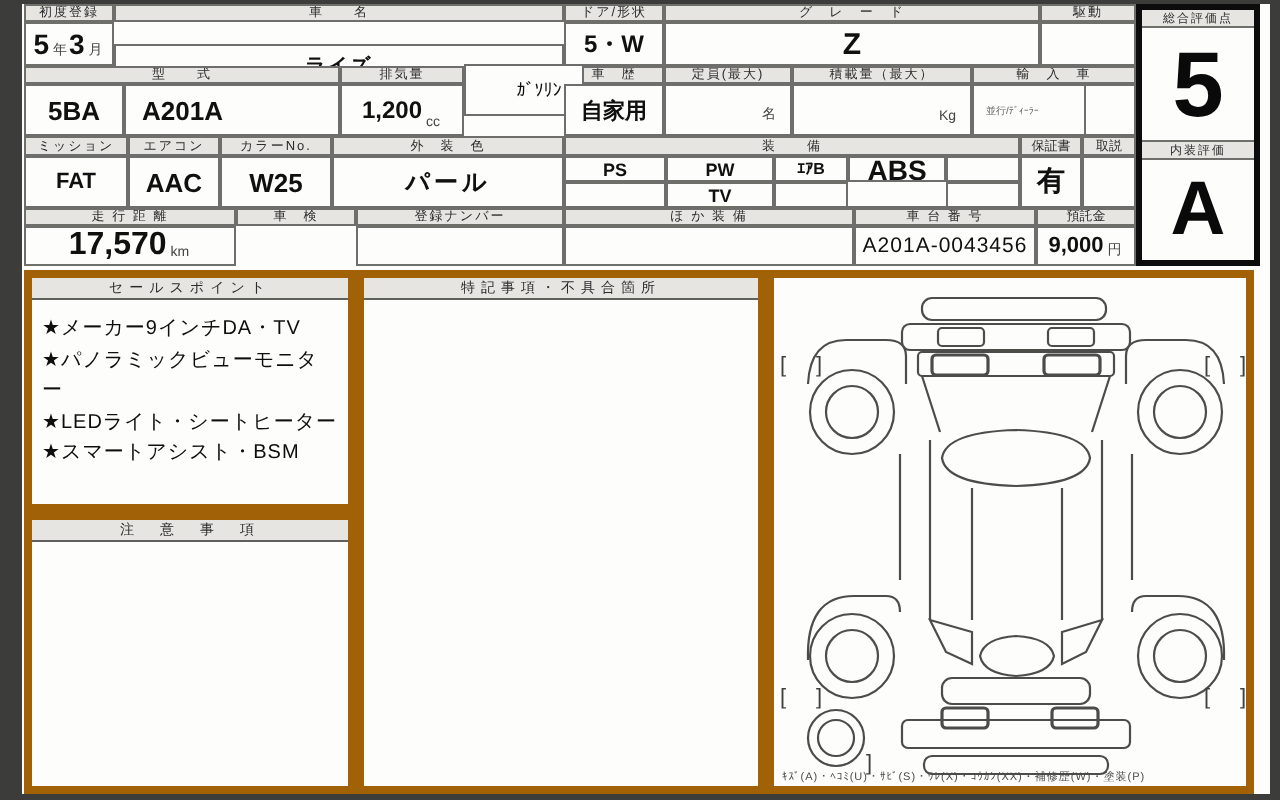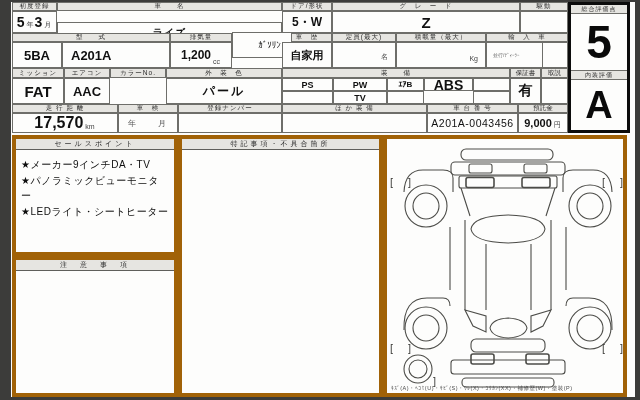--- a/index.html
+++ b/index.html
@@ -81,22 +81,23 @@
   <div class="divline" style="left:542px;top:42px;width:1px;height:26px;"></div>
 
   <div class="c lbl" style="left:12px;top:68px;width:52px;height:10px;">ミッション</div>
   <div class="c lbl" style="left:64px;top:68px;width:46px;height:10px;">エアコン</div>
   <div class="c lbl" style="left:110px;top:68px;width:56px;height:10px;">カラーNo.</div>
   <div class="c lbl" style="left:166px;top:68px;width:116px;height:10px;">外　装　色</div>
   <div class="c lbl" style="left:282px;top:68px;width:228px;height:10px;">装　　備</div>
   <div class="c lbl" style="left:510px;top:68px;width:31px;height:10px;letter-spacing:0;">保証書</div>
   <div class="c lbl" style="left:541px;top:68px;width:27px;height:10px;letter-spacing:0;">取説</div>
 
-  <div class="c val" style="left:12px;top:78px;width:52px;height:26px;font-size:15px;">FAT</div>
+  <div class="c val" style="left:12px;top:78px;width:52px;height:26px;font-size:11px;">FAT</div>
   <div class="c val" style="left:64px;top:78px;width:46px;height:26px;font-size:13px;">AAC</div>
+  <div class="c val" style="left:110px;top:78px;width:56px;height:26px;font-size:13px;">W25</div>
   <div class="c val" style="left:166px;top:78px;width:116px;height:26px;font-size:12px;letter-spacing:2px;">パール</div>
 
   <div class="c val" style="left:282px;top:78px;width:51px;height:13px;font-size:9px;">PS</div>
   <div class="c val" style="left:333px;top:78px;width:54px;height:13px;font-size:9px;">PW</div>
   <div class="c val" style="left:387px;top:78px;width:37px;height:13px;font-size:8px;">ｴｱB</div>
   <div class="c val" style="left:424px;top:78px;width:49px;height:13px;font-size:14px;">ABS</div>
   <div class="c val" style="left:473px;top:78px;width:37px;height:13px;font-size:9px;"></div>
   <div class="c val" style="left:282px;top:91px;width:51px;height:13px;font-size:9px;"></div>
   <div class="c val" style="left:333px;top:91px;width:54px;height:13px;font-size:9px;">TV</div>
   <div class="c val" style="left:387px;top:91px;width:37px;height:13px;font-size:9px;"></div>
@@ -110,23 +111,20 @@
   <div class="c lbl" style="left:118px;top:104px;width:60px;height:9px;">車　検</div>
   <div class="c lbl" style="left:178px;top:104px;width:104px;height:9px;">登録ナンバー</div>
   <div class="c lbl" style="left:282px;top:104px;width:145px;height:9px;">ほ か 装 備</div>
   <div class="c lbl" style="left:427px;top:104px;width:91px;height:9px;">車 台 番 号</div>
   <div class="c lbl" style="left:518px;top:104px;width:50px;height:9px;letter-spacing:0;">預託金</div>
 
   <div class="c val" style="left:12px;top:113px;width:106px;height:20px;">
     <span style="font-size:16px;">17,570</span>
     <span class="unit">km</span>
   </div>
-  <div class="c val" style="left:118px;top:113px;width:60px;height:20px;">
-    <span class="small-gray">年　　月</span>
-  </div>
   <div class="c val" style="left:178px;top:113px;width:104px;height:20px;"></div>
   <div class="c val" style="left:282px;top:113px;width:145px;height:20px;"></div>
   <div class="c val" style="left:427px;top:113px;width:91px;height:20px;font-size:10.5px;font-weight:500;letter-spacing:0.5px;">A201A-0043456</div>
   <div class="c val" style="left:518px;top:113px;width:50px;height:20px;">
     <span style="font-size:11px;">9,000</span>
     <span class="unit">円</span>
   </div>
 
   <div class="evalbox" style="left:568px;top:2px;width:62px;height:131px;">
     <div class="elbl" style="height:9px;">総合評価点</div>
@@ -134,20 +132,21 @@
     <div class="elbl" style="height:10px;border-top:1px solid #6e6e6a;">内装評価</div>
     <div class="enum" style="height:50px;font-size:38px;">A</div>
   </div>
 
   <div class="panel" style="left:12px;top:135px;width:166px;height:121px;">
     <div class="ph">セールスポイント</div>
     <div class="sales-list">
       <div>★メーカー9インチDA・TV</div>
       <div>★パノラミックビューモニター</div>
       <div>★LEDライト・シートヒーター</div>
+      <div>★スマートアシスト・BSM</div>
     </div>
   </div>
 
   <div class="panel" style="left:12px;top:256px;width:166px;height:141px;">
     <div class="ph">注　意　事　項</div>
   </div>
 
   <div class="panel" style="left:178px;top:135px;width:205px;height:262px;">
     <div class="ph">特記事項・不具合箇所</div>
   </div>

